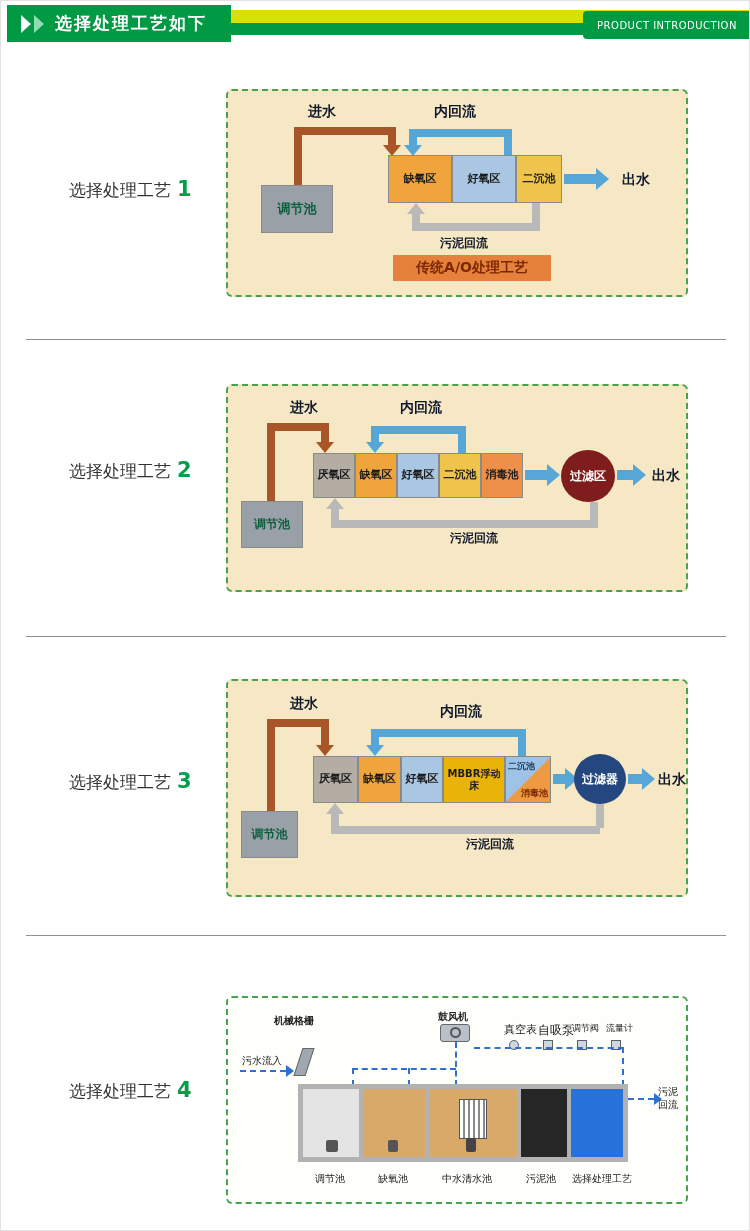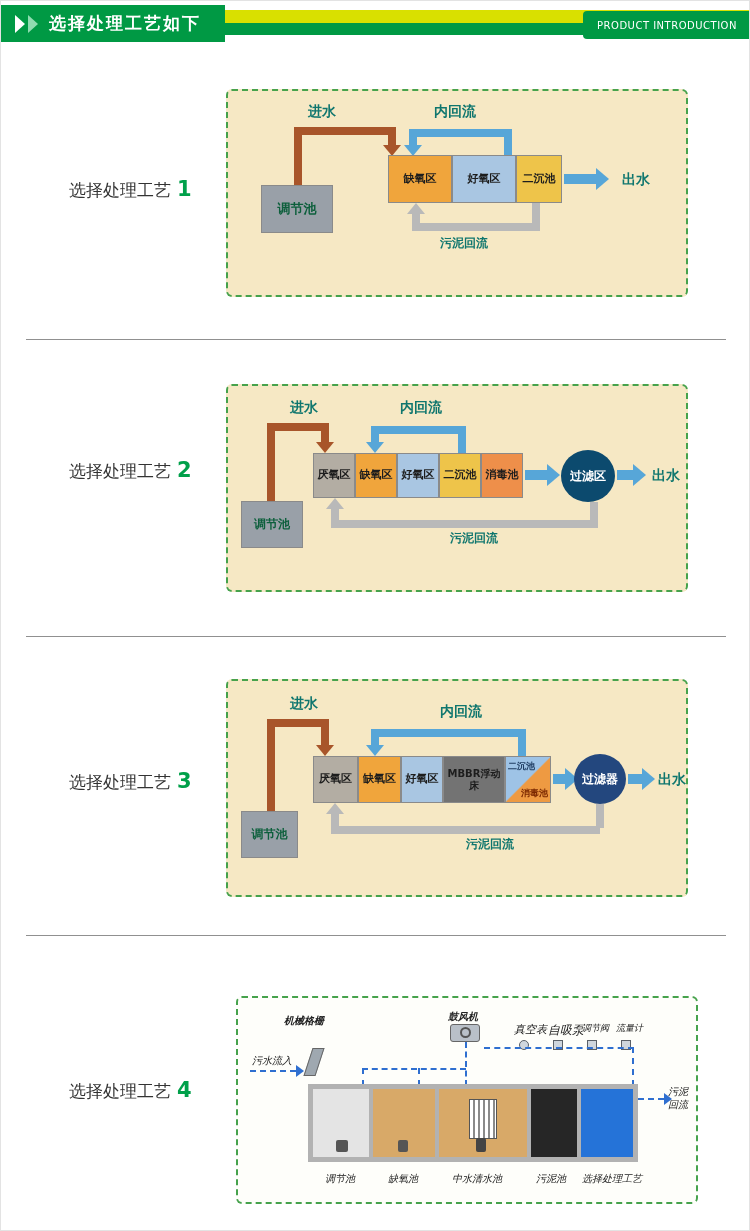--- a/index.html
+++ b/index.html
@@ -2,21 +2,21 @@
 <html><head>
 <meta charset="utf-8">
 <style>
   * { margin:0; padding:0; box-sizing:border-box; }
   html,body { background:#fff; }
   body { font-family:"DejaVu Sans","Liberation Sans",sans-serif; }
   .page { position:relative; width:750px; height:1231px; margin:0 auto; background:#fff; border:1px solid #e3e3e3; overflow:hidden; }
 
   
   .hdr { position:absolute; left:0; top:0; width:750px; height:46px; background:#fff; }
-  .hdr-green { position:absolute; left:0; top:4px; width:224px; height:37px; background:#009944; display:flex; align-items:center; padding-left:14px; }
+  .hdr-green { position:absolute; left:6px; top:4px; width:224px; height:37px; background:#009944; display:flex; align-items:center; padding-left:14px; }
   .chev { display:inline-block; width:0; height:0; border-left:10px solid #fff; border-top:9px solid transparent; border-bottom:9px solid transparent; margin-right:3px; }
   .chev.inner { border-left-color:#8fdcb0; }
   .hdr-title { color:#fff; font-size:17px; font-weight:bold; letter-spacing:2px; margin-left:8px; white-space:nowrap; }
   .stripe-y { position:absolute; left:224px; top:9px; width:526px; height:13px; background:#d9e000; }
   .stripe-g { position:absolute; left:224px; top:22px; width:526px; height:12px; background:#009944; }
   .hdr-badge { position:absolute; right:0; top:10px; width:168px; height:28px; background:#009944; border-radius:4px 0 0 4px; color:#fff; font-size:10px; letter-spacing:.5px; display:flex; align-items:center; justify-content:center; }
 
   .divider { position:absolute; left:25px; width:700px; border-top:1px solid #909090; }
 
   .sec-label { position:absolute; font-size:17px; color:#333; white-space:nowrap; }
@@ -29,21 +29,21 @@
   .bar { position:absolute; }
   .brown { background:#a8552a; }
   .blue { background:#57a6d8; }
   .gray { background:#b9b9b9; }
   .tri { position:absolute; width:0; height:0; }
   .tdb  { border-left:9px solid transparent; border-right:9px solid transparent; border-top:11px solid #a8552a; }
   .tdbl { border-left:9px solid transparent; border-right:9px solid transparent; border-top:11px solid #57a6d8; }
   .tug  { border-left:9px solid transparent; border-right:9px solid transparent; border-bottom:11px solid #b9b9b9; }
   .trb  { border-top:11px solid transparent; border-bottom:11px solid transparent; border-left:13px solid #57a6d8; }
 
-  .lbl { position:absolute; font-size:14px; font-weight:bold; color:#0f766e; white-space:nowrap; }
+  .lbl { position:absolute; font-size:14px; font-weight:bold; color:#0f172a; white-space:nowrap; }
   .lbl-sm { font-size:12px; }
   .tank { position:absolute; border:1px solid #8a8a8a; display:flex; align-items:center; justify-content:center; font-size:11px; font-weight:bold; color:#1d1d1d; text-align:center; line-height:1.15; padding:1px; }
   .ptitle { position:absolute; background:#e5813a; color:#7b2800; font-weight:bold; font-size:14px; display:flex; align-items:center; justify-content:center; white-space:nowrap; }
   .circle { position:absolute; border-radius:50%; color:#fff; font-weight:bold; font-size:12px; display:flex; align-items:center; justify-content:center; }
 
   
   .slbl { position:absolute; font-size:10px; color:#222; white-space:nowrap; }
   .pipe-h { position:absolute; border-top:2px dashed #2f6fd0; }
   .pipe-v { position:absolute; border-left:2px dashed #2f6fd0; }
   .wall { position:absolute; background:#b2b2b2; }
@@ -92,20 +92,21 @@
     <div class="bar blue" style="left:336px; top:83px; width:32px; height:10px;"></div>
     <div class="tri trb" style="left:368px; top:77px;"></div>
     <div class="lbl" style="left:394px; top:80px;">出水</div>
 
     <div class="bar gray" style="left:304px; top:112px; width:8px; height:26px;"></div>
     <div class="bar gray" style="left:184px; top:132px; width:128px; height:8px;"></div>
     <div class="bar gray" style="left:184px; top:122px; width:8px; height:12px;"></div>
     <div class="tri tug" style="left:179px; top:112px;"></div>
     <div class="lbl lbl-sm" style="left:212px; top:144px;">污泥回流</div>
 
+    <div class="ptitle" style="left:165px; top:164px; width:158px; height:26px;">传统A/O处理工艺</div>
   </div>
 
   <div class="divider" style="top:338px;"></div>
 
   <div class="sec-label" style="left:68px; top:457px;">
     <span>选择处理工艺</span><span class="num">2</span>
   </div>
 
   <div class="diagram" style="left:225px; top:383px; height:208px;">
     <div class="lbl" style="left:62px; top:13px;">进水</div>
@@ -123,21 +124,21 @@
     <div class="tri tdbl" style="left:138px; top:56px;"></div>
 
     <div class="tank" style="left:85px; top:67px; width:42px; height:45px; background:#b3ada3;">厌氧区</div>
     <div class="tank" style="left:127px; top:67px; width:42px; height:45px; background:#f0a53c;">缺氧区</div>
     <div class="tank" style="left:169px; top:67px; width:42px; height:45px; background:#a9c6e2;">好氧区</div>
     <div class="tank" style="left:211px; top:67px; width:42px; height:45px; background:#eec44a;">二沉池</div>
     <div class="tank" style="left:253px; top:67px; width:42px; height:45px; background:#ee8f4a;">消毒池</div>
 
     <div class="bar blue" style="left:297px; top:84px; width:22px; height:10px;"></div>
     <div class="tri trb" style="left:319px; top:78px;"></div>
-    <div class="circle" style="left:333px; top:64px; width:54px; height:52px; background:#0c4a6e;">过滤区</div>
+    <div class="circle" style="left:333px; top:64px; width:54px; height:52px; background:#7f1d1d;">过滤区</div>
     <div class="bar blue" style="left:389px; top:84px; width:16px; height:10px;"></div>
     <div class="tri trb" style="left:405px; top:78px;"></div>
     <div class="lbl" style="left:424px; top:81px;">出水</div>
 
     <div class="bar gray" style="left:362px; top:116px; width:8px; height:24px;"></div>
     <div class="bar gray" style="left:103px; top:134px; width:267px; height:8px;"></div>
     <div class="bar gray" style="left:103px; top:122px; width:8px; height:14px;"></div>
     <div class="tri tug" style="left:98px; top:112px;"></div>
     <div class="lbl lbl-sm" style="left:222px; top:144px;">污泥回流</div>
 
@@ -160,21 +161,21 @@
 
     <div class="lbl" style="left:212px; top:22px;">内回流</div>
     <div class="bar blue" style="left:143px; top:48px; width:155px; height:8px;"></div>
     <div class="bar blue" style="left:290px; top:48px; width:8px; height:27px;"></div>
     <div class="bar blue" style="left:143px; top:56px; width:8px; height:9px;"></div>
     <div class="tri tdbl" style="left:138px; top:64px;"></div>
 
     <div class="tank" style="left:85px; top:75px; width:45px; height:47px; background:#b3ada3;">厌氧区</div>
     <div class="tank" style="left:130px; top:75px; width:43px; height:47px; background:#f0a53c;">缺氧区</div>
     <div class="tank" style="left:173px; top:75px; width:42px; height:47px; background:#a9c6e2;">好氧区</div>
-    <div class="tank" style="left:215px; top:75px; width:62px; height:47px; background:#737373; font-size:10px;">MBBR浮动床</div>
+    <div class="tank" style="left:215px; top:75px; width:62px; height:47px; background:#eab308; font-size:10px;">MBBR浮动床</div>
     <div class="tank" style="left:277px; top:75px; width:46px; height:47px; background:linear-gradient(135deg,#9ec3e6 49%,#ee9a42 51%); padding:0;">
       <span style="position:absolute; left:2px; top:4px; font-size:9px; color:#1d3a5f;">二沉池</span>
       <span style="position:absolute; right:2px; bottom:4px; font-size:9px; color:#7b2800;">消毒池</span>
     </div>
 
     <div class="bar blue" style="left:325px; top:93px; width:12px; height:10px;"></div>
     <div class="tri trb" style="left:337px; top:87px;"></div>
     <div class="circle" style="left:346px; top:73px; width:52px; height:50px; background:#23477e;">过滤器</div>
     <div class="bar blue" style="left:400px; top:93px; width:14px; height:10px;"></div>
     <div class="tri trb" style="left:414px; top:87px;"></div>
@@ -187,21 +188,21 @@
     <div class="lbl lbl-sm" style="left:238px; top:155px;">污泥回流</div>
 
   </div>
 
   <div class="divider" style="top:934px;"></div>
 
   <div class="sec-label" style="left:68px; top:1077px;">
     <span>选择处理工艺</span><span class="num">4</span>
   </div>
 
-  <div class="diagram white" style="left:235px; top:995px; height:208px;font-style:italic;">
+  <div class="diagram white" style="left:225px; top:995px; height:208px;">
     <div class="slbl" style="left:46px; top:16px; font-weight:bold;">机械格栅</div>
     <div class="slbl" style="left:210px; top:12px; font-weight:bold;">鼓风机</div>
     <div class="slbl" style="left:276px; top:24px; font-size:11px;">真空表</div>
     <div class="slbl" style="left:310px; top:24px; font-size:12px;">自吸泵</div>
     <div class="slbl" style="left:344px; top:24px; font-size:9px;">调节阀</div>
     <div class="slbl" style="left:378px; top:24px; font-size:9px;">流量计</div>
 
     <div class="slbl" style="left:14px; top:56px;">污水流入</div>
     <div class="pipe-h" style="left:12px; top:72px; width:46px;"></div>
     <div class="tri" style="left:58px; top:67px; border-top:6px solid transparent; border-bottom:6px solid transparent; border-left:8px solid #2f6fd0;"></div>

